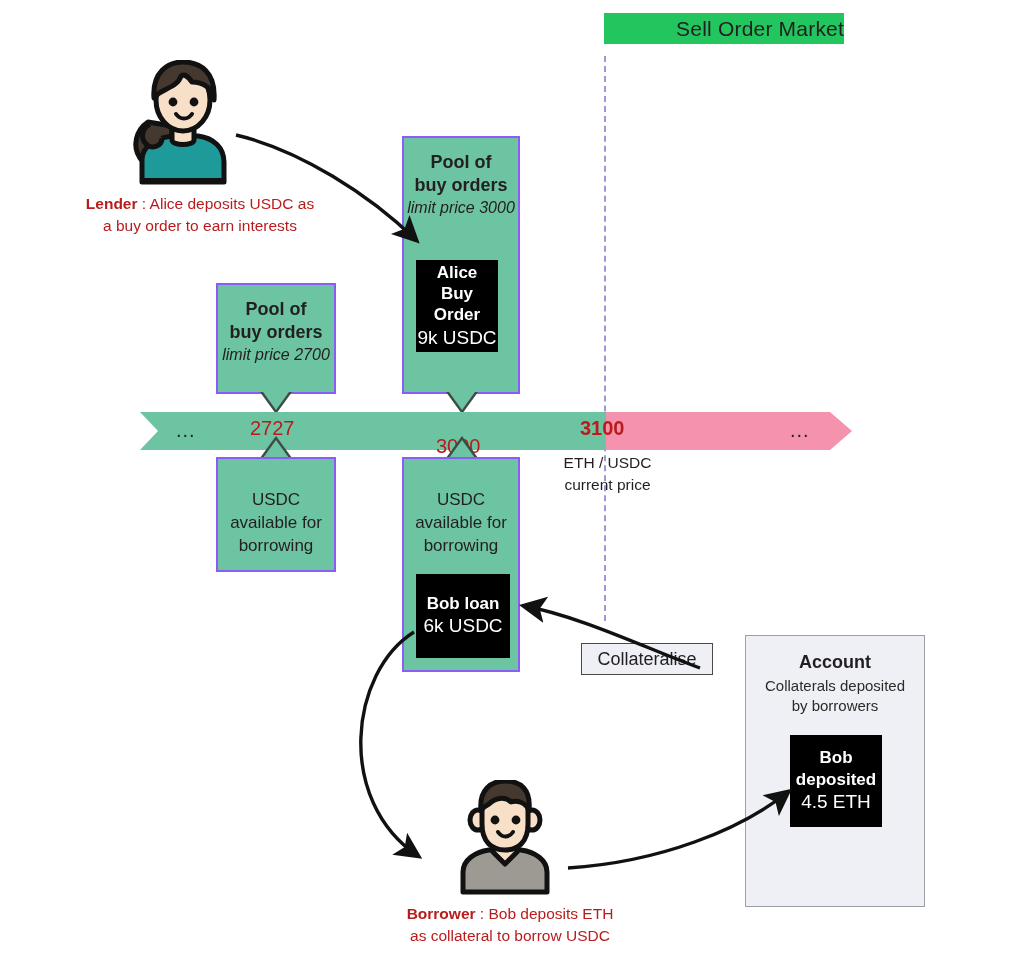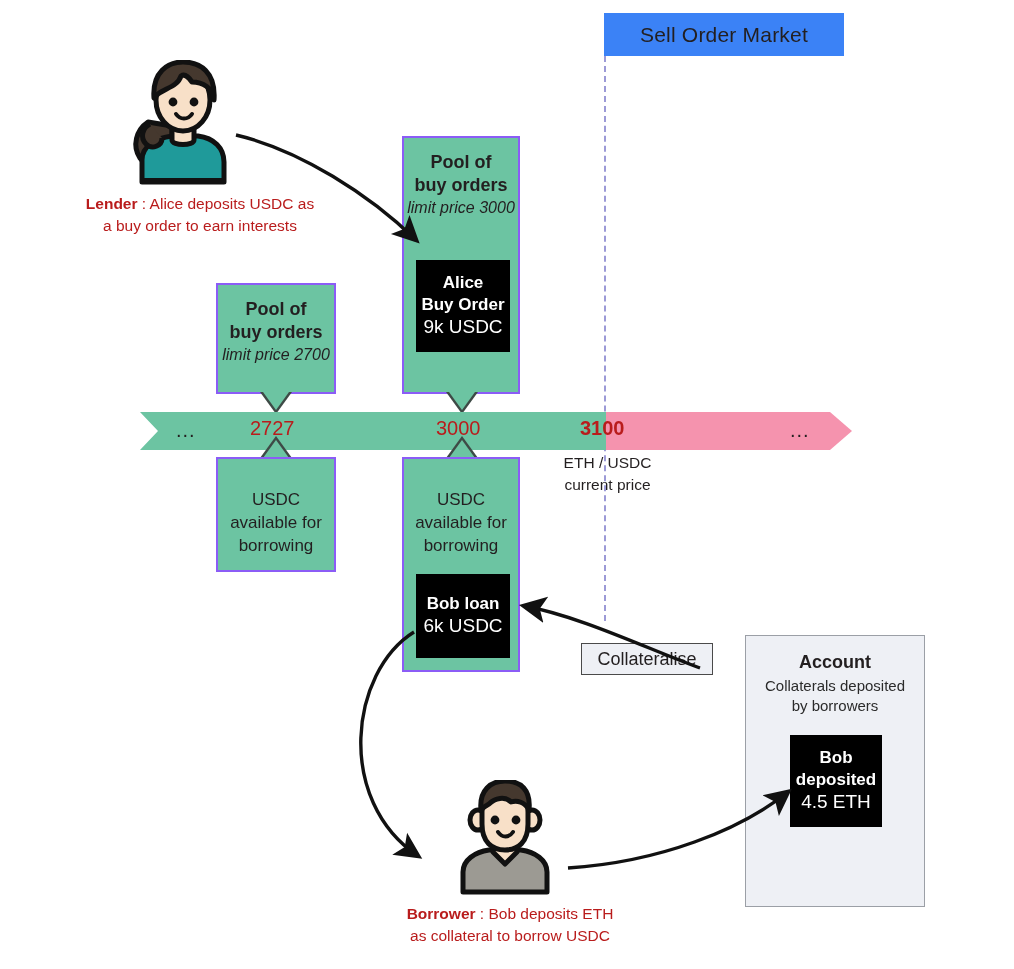--- a/index.html
+++ b/index.html
@@ -15,21 +15,21 @@
   #stage { position: relative; width: 1014px; height: 969px; }
 
   .abs { position: absolute; }
 
   
   .market-bar {
     display: flex; align-items: center; justify-content: center;
     font-size: 21px; color: #231f20; letter-spacing: .2px;
   }
   #buy-market-bar  { left: 146px; top: 13px; width: 458px; height: 43px; background: #6cc4a2; }
-  #sell-market-bar { left: 604px; top: 13px; width: 240px; height: 43px; background: #3b82f6; }
+  #sell-market-bar { left: 604px; top: 13px; width: 240px; height: 31px; background: #22c55e; justify-content: flex-end; }
 
   
   #current-price-line {
     left: 604px; top: 56px; width: 0; height: 565px;
     border-left: 2px dashed #9c9ad6;
   }
 
   
   .gbox {
     background: #6cc4a2;
@@ -125,21 +125,21 @@
   </div>
 
   <div class="abs gbox" id="pool-3000" style="left:402px; top:136px; width:118px; height:258px;">
     <div style="margin-top:13px;">
       <div class="ttl">
         <span>Pool of</span><br>
         <span>buy orders</span>
       </div>
       <div class="sub">limit price 3000</div>
     </div>
-    <div class="blackbox" style="position:absolute; left:12px; top:122px; width:94px; height:92px;">
+    <div class="blackbox" style="position:absolute; left:12px; top:122px; width:82px; height:92px;">
       <div class="b1">
         <span>Alice</span><br>
         <span>Buy Order</span>
       </div>
       <div class="b2">9k USDC</div>
     </div>
   </div>
 
   <div class="abs" style="left:446px; top:392px; width:0; height:0;
               border-left:16px solid transparent; border-right:16px solid transparent;
@@ -166,21 +166,21 @@
 
   <div class="abs" id="price-axis-wrap">
     <svg width="712" height="38" viewBox="0 0 712 38">
 
       <path d="M0 0 L466 0 L466 38 L0 38 L18 19 Z" fill="#6cc4a2"></path>
 
       <path d="M466 0 L690 0 L712 19 L690 38 L466 38 Z" fill="#f593ae"></path>
     </svg>
     <span class="axis-dots" style="left:36px; top:7px;">...</span>
     <span class="axis-num" style="left:110px; top:5px;">2727</span>
-    <span class="axis-num" style="left:296px; top:5px;">3000</span>
+    <span class="axis-num" style="left:296px; top:23px;">3000</span>
     <span class="axis-num bold" style="left:440px; top:5px;">3100</span>
     <span class="axis-dots" style="left:650px; top:7px;">...</span>
   </div>
 
   <div id="current-price-caption">
     <span>ETH / USDC</span><br>
     <span>current price</span>
   </div>
 
   <div class="abs" style="left:446px; top:436px; width:0; height:0;

